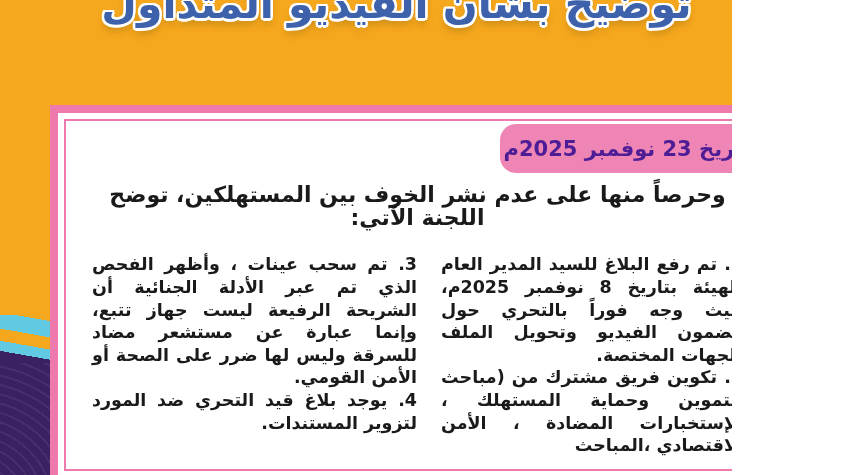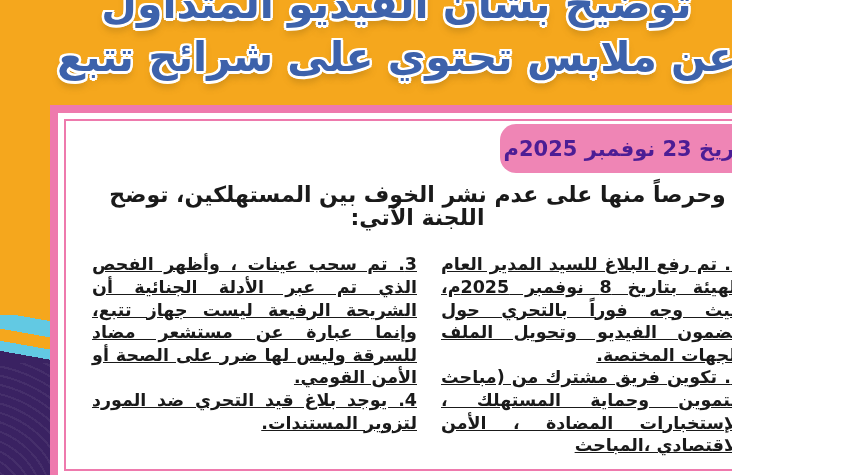--- a/index.html
+++ b/index.html
@@ -113,21 +113,20 @@
     gap:24px;
     margin-top:24px;
   }
   .col{flex:1 1 0;}
   .col-first{flex:0 0 302px;}
   .col p{
     margin:0;
     font-size:17.5px;
     line-height:22.6px;
     text-align:justify;
-    text-decoration:underline;
   }
 </style>
 </head>
 <body>
 
 <div class="page">
 
   <div class="bg-orange"></div>
 
   <svg class="ribbons" viewBox="0 0 120 300" aria-hidden="true">
@@ -135,21 +134,20 @@
     <path d="M52,-16 C58,40 64,90 70,140" stroke="#62C9E3" stroke-width="7" fill="none" stroke-linecap="round"></path>
     <path d="M61,-16 C70,70 83,160 70,246" stroke="#F5A71D" stroke-width="12" fill="none" stroke-linecap="round"></path>
     <path d="M62,100 C72,160 78,210 73,245" stroke="#EE7AAD" stroke-width="7" fill="none" stroke-linecap="round"></path>
     <path d="M75,-16 C85,70 99,160 84,240" stroke="#62C9E3" stroke-width="30" fill="none" stroke-linecap="round"></path>
   </svg>
 
   <div class="corner"></div>
 
   <header class="title">
     <div>توضيح بشأن الفيديو المتداول</div>
-    <div>عن ملابس تحتوي على شرائح تتبع</div>
   </header>
 
   <section class="card">
     <div class="card-inner">
 
       <div class="badge">
         <span>بتاريخ 23 نوفمبر 2025م</span>
       </div>
 
       <div class="content">

